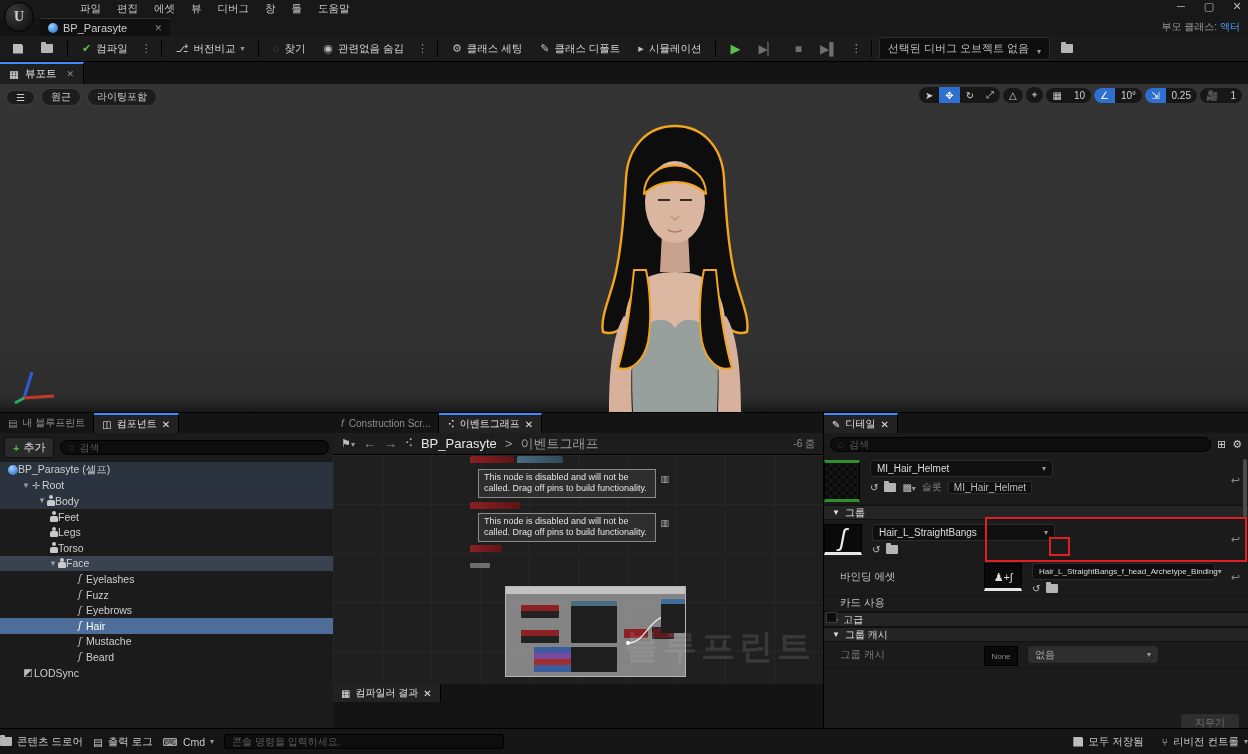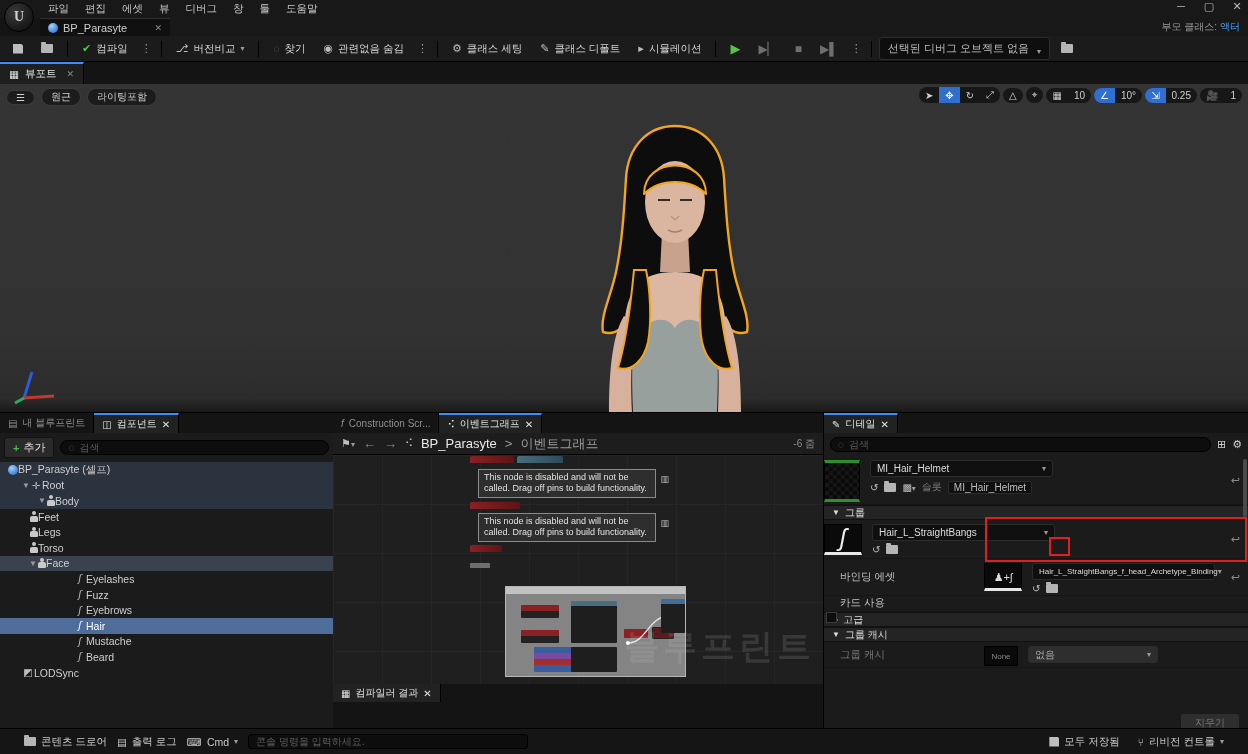--- a/index.html
+++ b/index.html
@@ -2,21 +2,21 @@
 <html><head>
 <meta charset="utf-8">
 <style>
   * { margin:0; padding:0; box-sizing:border-box; }
   html,body { width:1248px; height:754px; background:#111; overflow:hidden;
     font-family:"Liberation Sans","DejaVu Sans",sans-serif; font-size:11px; color:#cfcfcf; }
   .abs { position:absolute; }
   #app { position:relative; width:1248px; height:754px; background:#141414; }
 
   
-  #titlebar { left:0; top:0; width:1248px; height:18px; background:#181818; display:flex; align-items:center; }
+  #titlebar { left:0; top:0; width:1248px; height:18px; background:#181818; display:flex; align-items:center;padding-left:32px; }
   #ue-logo { left:4px; top:2px; width:30px; height:30px; border-radius:50%; background:radial-gradient(circle at 35% 35%, #3a3a3a, #090909); border:1px solid #000; z-index:5; display:flex; align-items:center; justify-content:center; color:#cfcfcf; font-weight:bold; font-size:14px; font-family:"Liberation Serif","DejaVu Serif",serif; }
   .menu-item { padding:2px 8px; color:#c7c7c7; font-size:10.5px; cursor:default; }
   #menubar { margin-left:40px; display:flex; }
   #win-controls { position:absolute; right:4px; top:0; display:flex; gap:14px; color:#bbb; font-size:11px; }
   #win-controls span { width:14px; text-align:center; }
 
   
   #tabrow { left:40px; top:18px; width:1208px; height:18px; background:#181818; display:flex; }
   .doc-tab { display:flex; align-items:center; gap:5px; background:#101010; border-top:1px solid #2f2f2f; padding:0 8px; height:18px; min-width:130px; }
   .bp-icon { width:10px; height:10px; border-radius:50%; background:radial-gradient(circle at 35% 30%,#9fd0ff,#1c63c8); display:inline-block; }
@@ -63,21 +63,21 @@
   #comp-panel { left:0; top:412px; width:333px; height:316px; }
   #comp-tools { display:flex; gap:6px; align-items:center; padding:4px 4px; }
   #add-btn { background:#2a2a2a; border:1px solid #111; border-radius:3px; padding:2px 8px; display:flex; gap:4px; align-items:center; color:#ddd; }
   #add-btn .plus { color:#4db84d; font-weight:bold; }
   .trow { height:15.6px; display:flex; align-items:center; gap:0; color:#cfcfcf; font-size:10.5px; padding-left:6px; white-space:nowrap; }
   .trow .arr { color:#9a9a9a; font-size:8px; width:8px; }
   .trow .t-ico { font-size:10px; width:12px; text-align:center; color:#bfbfbf; }
   .row-path { background:#2b333f; }
   .row-face { background:#39424e; }
   .row-sel { background:#4e6d99; color:#fff; }
-  .d0{padding-left:8px}.d1{padding-left:22px}.d2{padding-left:38px}.d3{padding-left:29px}.d4{padding-left:74px}
+  .d0{padding-left:8px}.d1{padding-left:22px}.d2{padding-left:38px}.d3{padding-left:49px}.d4{padding-left:74px}
   .person-ico { display:inline-block; width:9px; height:11px; position:relative; }
   .person-ico::before { content:""; position:absolute; left:2.5px; top:0; width:4px; height:4px; border-radius:50%; background:#c9c9c9; }
   .person-ico::after { content:""; position:absolute; left:0.5px; top:4.5px; width:8px; height:6px; border-radius:2px 2px 1px 1px; background:#c9c9c9; }
   .groom-ico { font-style:italic; font-family:"DejaVu Sans",sans-serif; color:#cfcfcf; }
 
   
   #graph-panel { left:333px; top:412px; width:490px; height:289px; background:#161616; }
   #crumb-bar { height:22px; background:#1d1d1d; border-bottom:1px solid #000; display:flex; align-items:center; gap:8px; padding:0 8px; color:#bdbdbd; }
   #crumb-bar .big { font-size:13px; color:#e8e8e8; }
   #crumb-bar .leaf { font-size:13px; color:#9a9a9a; }
@@ -109,21 +109,21 @@
   .folder-ico { display:inline-block; width:12px; height:9px; background:#b5b5b5; border-radius:1px; position:relative; }
   .folder-ico::before { content:""; position:absolute; left:0; top:-2px; width:5px; height:2px; background:#b5b5b5; border-radius:1px 1px 0 0; }
   .reset-arrow { position:absolute; right:8px; top:50%; transform:translateY(-50%); color:#8a8a8a; font-size:11px; }
   #red-annot { position:absolute; left:161px; top:104px; width:262px; height:45px; border:2px solid #e02020; z-index:6; pointer-events:none; }
   #red-annot-inner { position:absolute; left:225px; top:124px; width:21px; height:19px; border:2px solid #e02020; z-index:7; pointer-events:none; }
   #clear-btn { position:absolute; right:8px; top:300px; background:#2e2e2e; border:1px solid #1a1a1a; border-radius:3px; color:#777; padding:2px 14px; font-size:10px; }
   .dim { color:#777 !important; }
   #det-scroll { position:absolute; right:1px; top:46px; width:4px; height:58px; background:#4a4a4a; border-radius:2px; }
 
   
-  #statusbar { left:0; top:728px; width:1248px; height:26px; background:#151515; border-top:1px solid #000; display:flex; align-items:center; padding:0 24px; gap:10px; }
+  #statusbar { left:0; top:728px; width:1248px; height:26px; background:#151515; border-top:1px solid #000; display:flex; align-items:center; padding:0 0; gap:10px; }
   .sb-btn { display:flex; gap:5px; align-items:center; color:#c9c9c9; font-size:10.5px; }
   #console-input { width:280px; }
   #sb-right { margin-left:auto; display:flex; gap:18px; }
 
   .floppy { display:inline-block; width:10px; height:10px; background:#bdbdbd; clip-path:polygon(0 0,80% 0,100% 20%,100% 100%,0 100%); position:relative; }
 </style>
 </head>
 <body>
 
 <div id="app">

